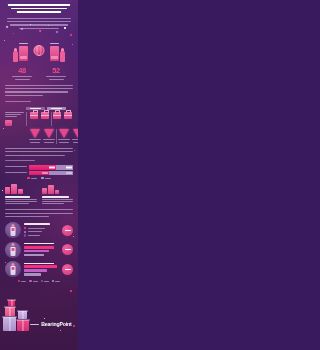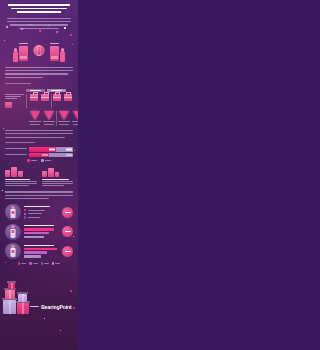--- a/index.html
+++ b/index.html
@@ -284,20 +284,38 @@
       <div class="panel" style="right:14px;">
         <div class="panel-cap"></div>
       </div>
       <div class="person" style="right:8px;">
         <div class="head-fig"></div>
         <div class="body-fig"></div>
       </div>
     </div>
   </div>
 
+  <div class="sec bigstats">
+    <div class="bigfig">
+      <div class="num">48</div>
+      <div class="cap">
+        <div class="tline d" style="width:20px;"></div>
+        <div class="tline d" style="width:15px;"></div>
+      </div>
+      <span class="hidden-text">der Befragten kaufen Geschenke online</span>
+    </div>
+    <div class="bigfig">
+      <div class="num">52</div>
+      <div class="cap">
+        <div class="tline d" style="width:20px;"></div>
+        <div class="tline d" style="width:15px;"></div>
+      </div>
+      <span class="hidden-text">kaufen weiterhin im Geschäft vor Ort</span>
+    </div>
+  </div>
 
   <div class="sec para">
     <div class="tline d" style="width:100%;"></div>
     <div class="tline d" style="width:100%;"></div>
     <div class="tline d" style="width:92%;"></div>
     <div class="tline d" style="width:56%;"></div>
     <span class="hidden-text">Die Pandemie hat das Einkaufsverhalten nachhaltig verändert. Immer mehr Konsumentinnen und Konsumenten verlagern ihre Weihnachtseinkäufe in den Onlinehandel.</span>
     <div class="src">
       <div class="tline"></div>
       <span class="hidden-text">Quelle: BearingPoint Studie 2021</span>

